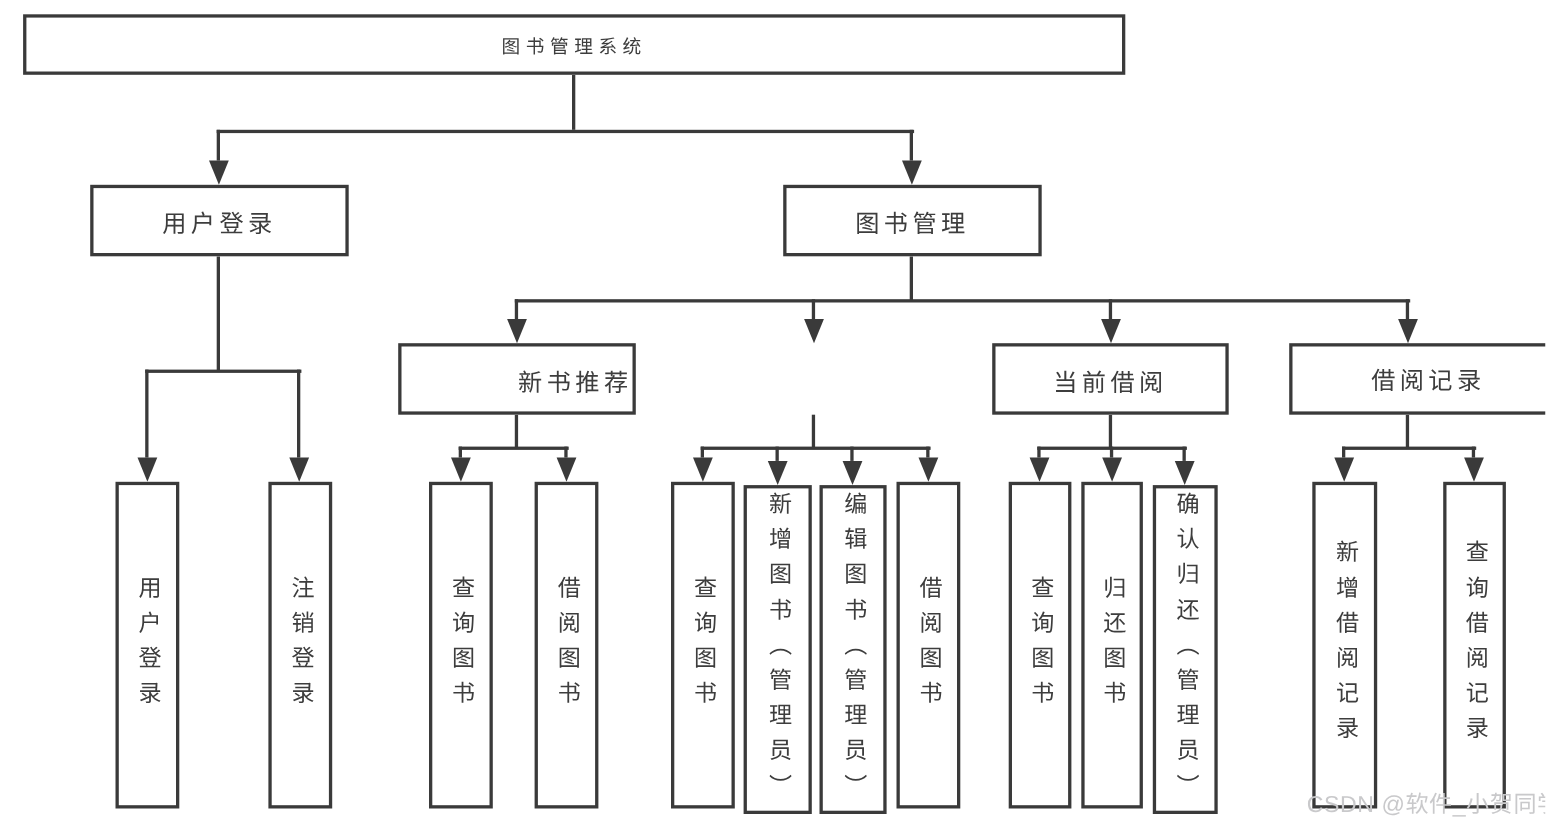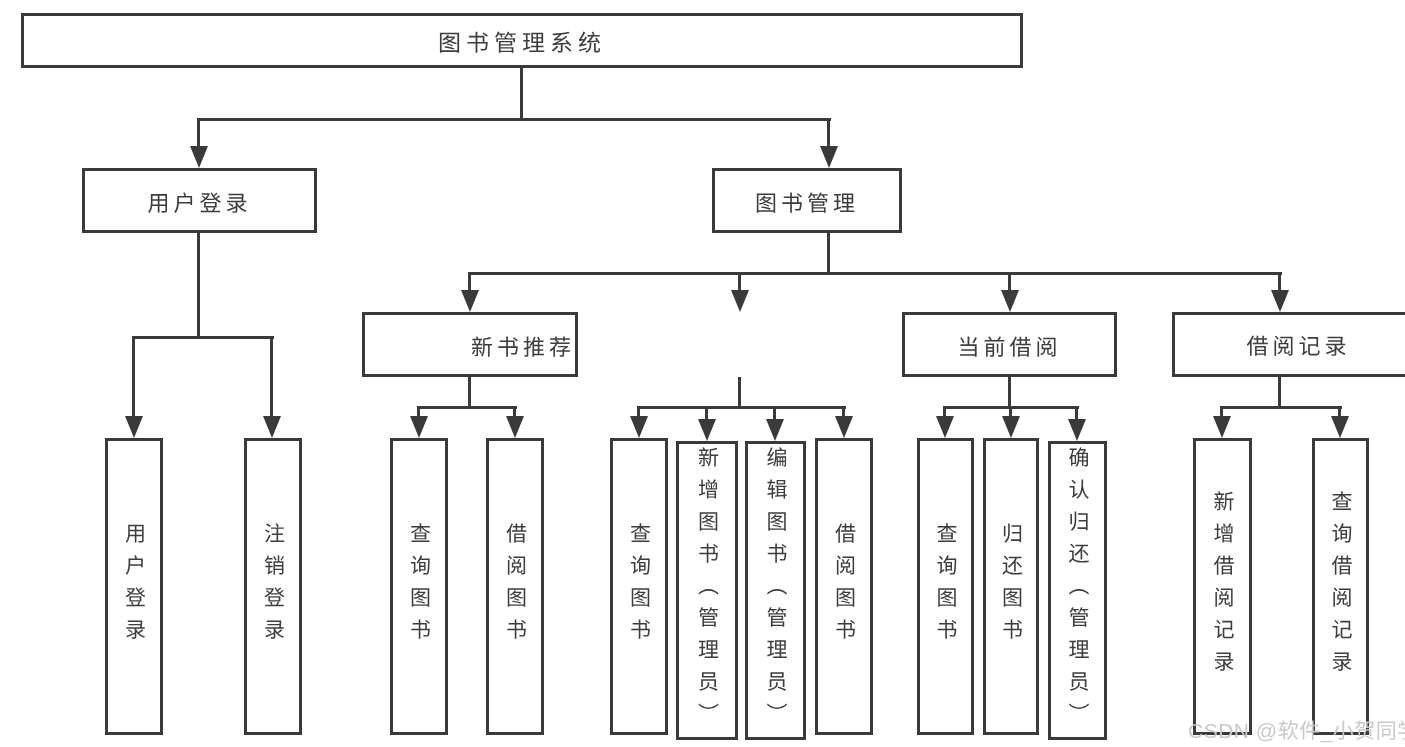--- a/index.html
+++ b/index.html
@@ -12,21 +12,21 @@
   }
   .node{
     position:absolute;
     box-sizing:border-box;
     border:3px solid var(--line,#3a3a3a);
     background:#ffffff;
     color:var(--text,#3d3d3d);
     display:flex;align-items:center;justify-content:center;
     text-align:center;
   }
-  .node.h1{font-size:23px;letter-spacing:5px;}
+  .node.h1{font-size:17px;letter-spacing:5px;}
   .node.h2{font-size:22px;letter-spacing:4px;}
   .node .vtext{
     writing-mode:vertical-rl;
     text-orientation:mixed;
     font-size:21px;
     letter-spacing:11px;
     line-height:1;
     white-space:nowrap;
   }
   .ln{position:absolute;background:var(--line,#3a3a3a);}
@@ -108,21 +108,21 @@
     </div>
     <div class="node h2" style="left: 82px; top: 168px; width: 235px; height: 65px;">
       <span>用户登录</span>
     </div>
     <div class="node" style="left: 105px; top: 438px; width: 58px; height: 297px;">
       <span class="vtext">用户登录</span>
     </div>
     <div class="node" style="left: 244px; top: 438px; width: 58px; height: 297px;">
       <span class="vtext">注销登录</span>
     </div>
-    <div class="node h2" style="left: 712px; top: 168px; width: 190px; height: 65px;">
+    <div class="node h2" style="left: 712px; top: 168px; width: 235px; height: 65px;">
       <span>图书管理</span>
     </div>
     <div class="node h2" style="left: 362px; top: 312px; width: 216px; height: 65px; justify-content: flex-end;">
       <span>新书推荐</span>
     </div>
     <div class="node" style="left: 390px; top: 438px; width: 58px; height: 297px;">
       <span class="vtext">查询图书</span>
     </div>
     <div class="node" style="left: 486px; top: 438px; width: 58px; height: 297px;">
       <span class="vtext">借阅图书</span>

